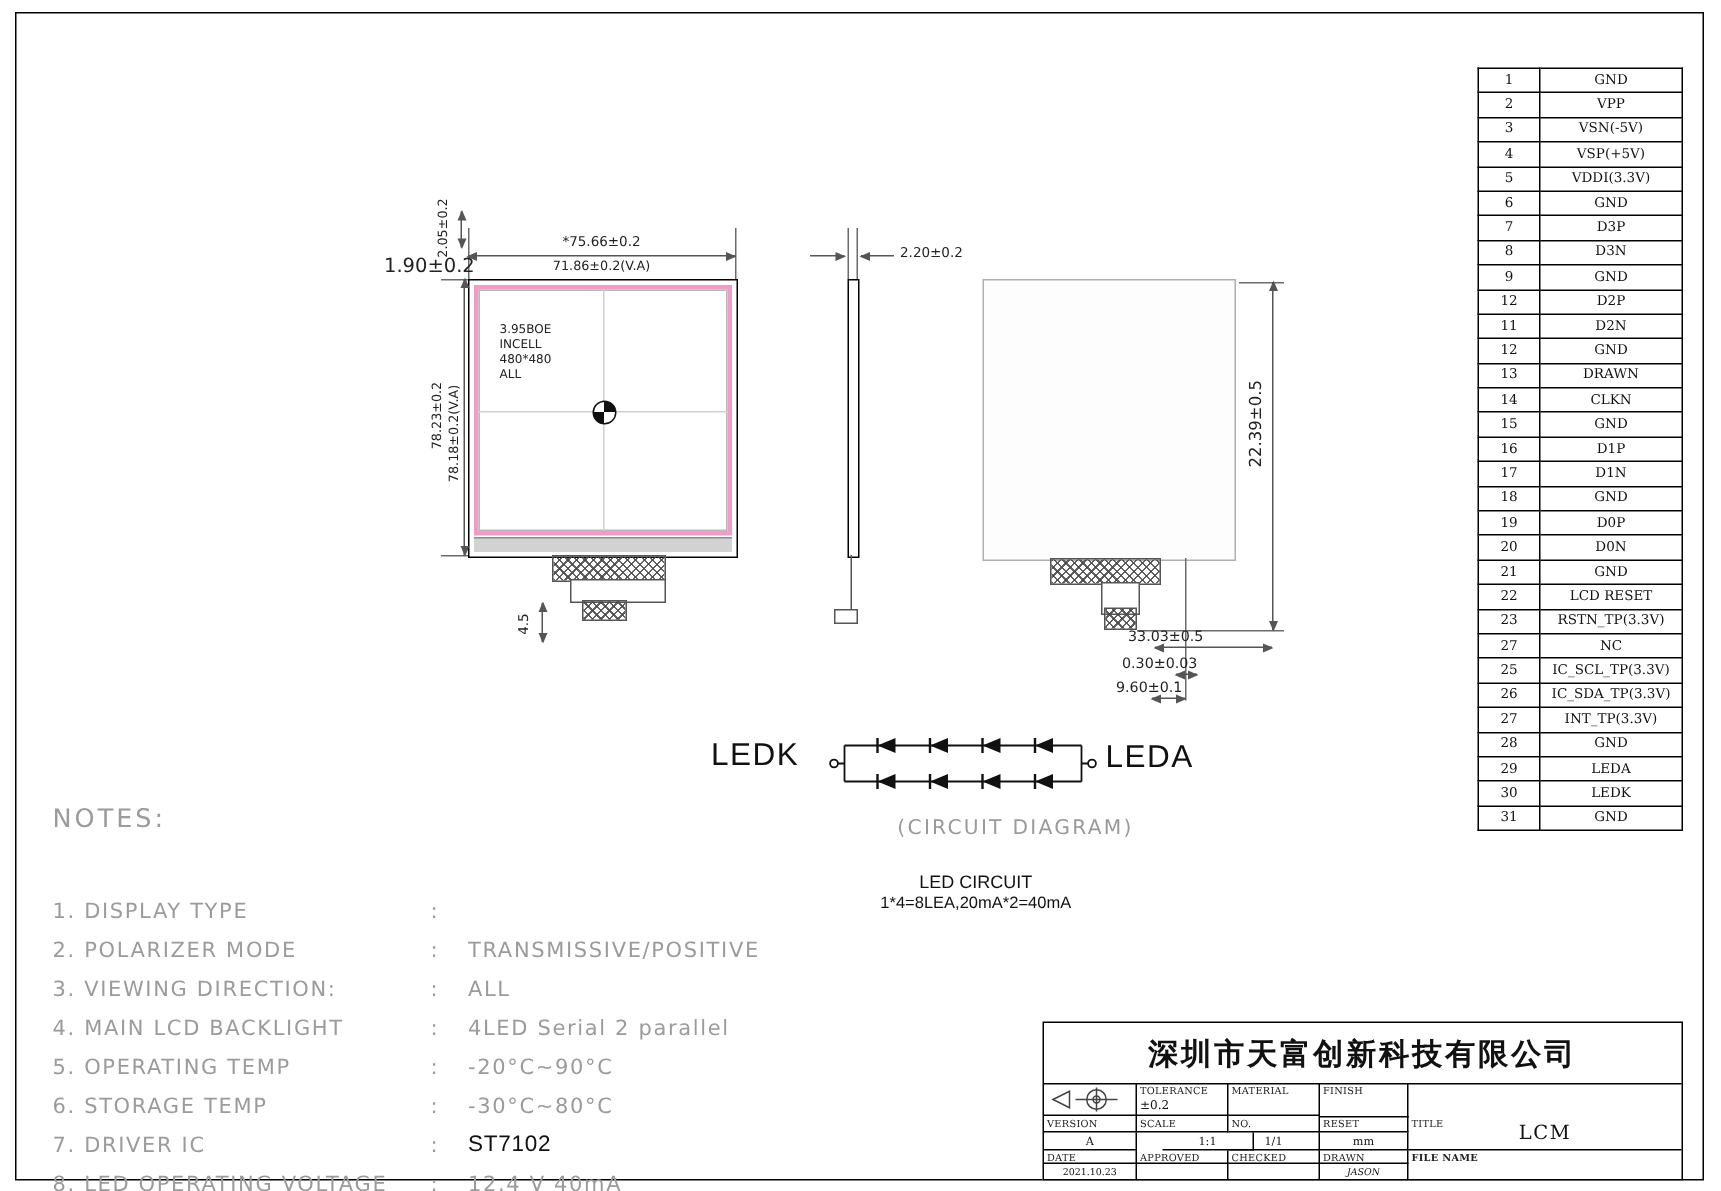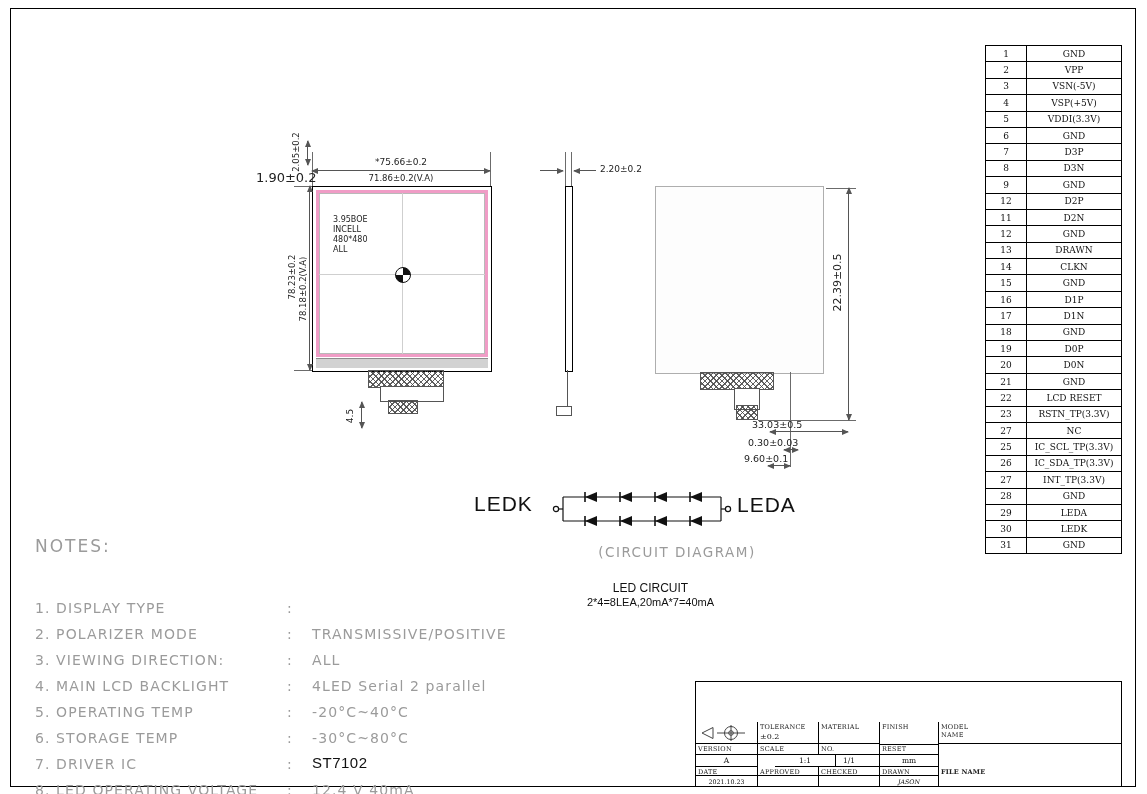--- a/index.html
+++ b/index.html
@@ -325,21 +325,21 @@
         <line x1="104" y1="29" x2="104" y2="39" stroke="#111" stroke-width="1.6"></line>
       </g>
       <g>
         <polygon points="151,29 151,39 139,34" fill="#111"></polygon>
         <line x1="139" y1="29" x2="139" y2="39" stroke="#111" stroke-width="1.6"></line>
       </g>
     </svg>
   <div class="terminal-label" style="left:737px;top:493px;">LEDA</div>
   <div class="circuit-caption">(CIRCUIT  DIAGRAM)</div>
   <div class="ledtext t1">LED CIRCUIT</div>
-  <div class="ledtext t2">2*4=8LEA,20mA*7=40mA</div>
+  <div class="ledtext t2">1*4=8LEA,20mA*2=40mA</div>
 
   <div class="notes-heading">NOTES:</div>
   <div class="notes-list">
       <div class="note-row">
         <div class="note-label">1. DISPLAY TYPE</div>
         <div class="note-colon">:</div>
         <div class="note-value"></div>
       </div>
       <div class="note-row">
         <div class="note-label">2. POLARIZER MODE</div>
@@ -352,40 +352,41 @@
         <div class="note-value">ALL</div>
       </div>
       <div class="note-row">
         <div class="note-label">4. MAIN LCD BACKLIGHT</div>
         <div class="note-colon">:</div>
         <div class="note-value">4LED Serial 2 parallel</div>
       </div>
       <div class="note-row">
         <div class="note-label">5. OPERATING TEMP</div>
         <div class="note-colon">:</div>
-        <div class="note-value">-20°C~40°C</div>
+        <div class="note-value">-20°C~90°C</div>
       </div>
       <div class="note-row">
         <div class="note-label">6. STORAGE TEMP</div>
         <div class="note-colon">:</div>
         <div class="note-value">-30°C~80°C</div>
       </div>
       <div class="note-row">
         <div class="note-label">7. DRIVER IC</div>
         <div class="note-colon">:</div>
         <div class="note-value strong">ST7102</div>
       </div>
       <div class="note-row">
         <div class="note-label">8. LED OPERATING VOLTAGE</div>
         <div class="note-colon">:</div>
         <div class="note-value">12.4 V 40mA</div>
       </div>
     </div>
 
   <div class="title-block">
+    <div class="tb-company">深圳市天富创新科技有限公司</div>
 
     <div class="tb-cell" style="left:0;top:40px;width:62px;height:22px;">
       <svg width="56" height="18" style="position:absolute;left:3px;top:2px;">
         <g stroke="#444" stroke-width="1" fill="none">
           <polygon points="3,9 14,3.5 14,14.5"></polygon>
           <line x1="18" y1="9" x2="46" y2="9"></line>
           <circle cx="32" cy="9" r="6.5"></circle>
           <circle cx="32" cy="9" r="2.3"></circle>
           <line x1="32" y1="1" x2="32" y2="17"></line>
         </g>
@@ -394,35 +395,36 @@
     <div class="tb-cell" style="left:62px;top:40px;width:61px;height:22px;">
       <span class="tb-lab">TOLERANCE</span>
       <span style="position:absolute;left:2px;top:10px;font-size:8px;">±0.2</span>
     </div>
     <div class="tb-cell" style="left:123px;top:40px;width:61px;height:22px;">
       <span class="tb-lab">MATERIAL</span>
     </div>
     <div class="tb-cell" style="left:184px;top:40px;width:59px;height:23px;">
       <span class="tb-lab">FINISH</span>
     </div>
-    <div class="tb-cell" style="left:243px;top:40px;width:182px;height:22px;border-right:none;">
-      <span class="tb-lab" style="width:34px;">MODEL NAME</span>
-    </div>
 
     <div class="tb-cell" style="left:0;top:62px;width:62px;height:11px;">
       <span class="tb-lab">VERSION</span>
     </div>
     <div class="tb-cell" style="left:62px;top:62px;width:61px;height:11px;">
       <span class="tb-lab">SCALE</span>
     </div>
     <div class="tb-cell" style="left:123px;top:62px;width:61px;height:11px;">
       <span class="tb-lab">NO.</span>
     </div>
     <div class="tb-cell" style="left:184px;top:62px;width:59px;height:11px;">
       <span class="tb-lab">RESET</span>
+    </div>
+    <div class="tb-cell" style="left:243px;top:62px;width:182px;height:23px;border-right:none;">
+      <span class="tb-lab">TITLE</span>
+      <span class="tb-lcm">LCM</span>
     </div>
 
     <div class="tb-cell" style="left:0;top:73px;width:62px;height:12px;">
       <span class="tb-val-c">A</span>
     </div>
     <div class="tb-cell" style="left:79px;top:73px;width:61px;height:12px;">
       <span class="tb-val-c">1:1</span>
     </div>
     <div class="tb-cell" style="left:123px;top:73px;width:61px;height:12px;">
       <span class="tb-val-c">1/1</span>

